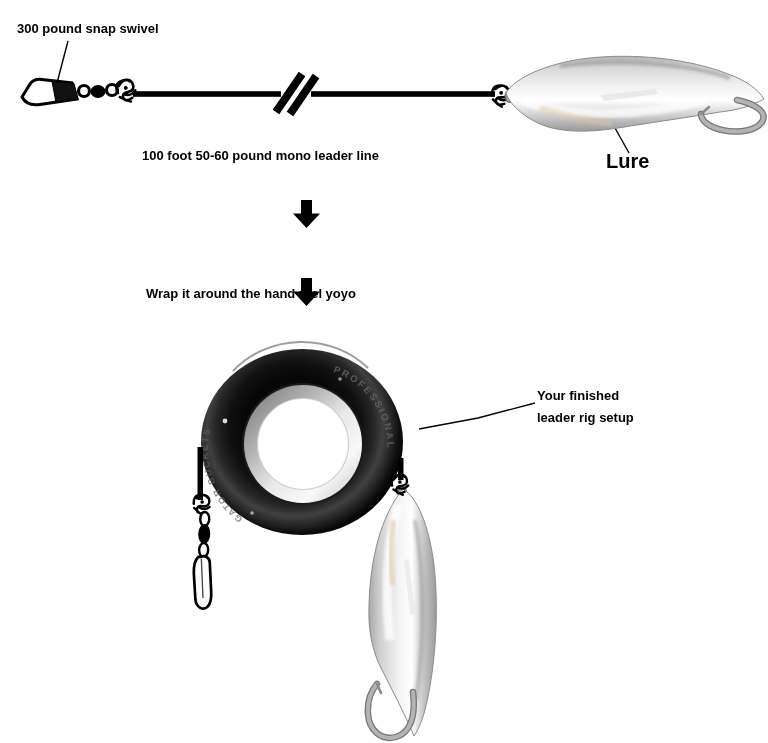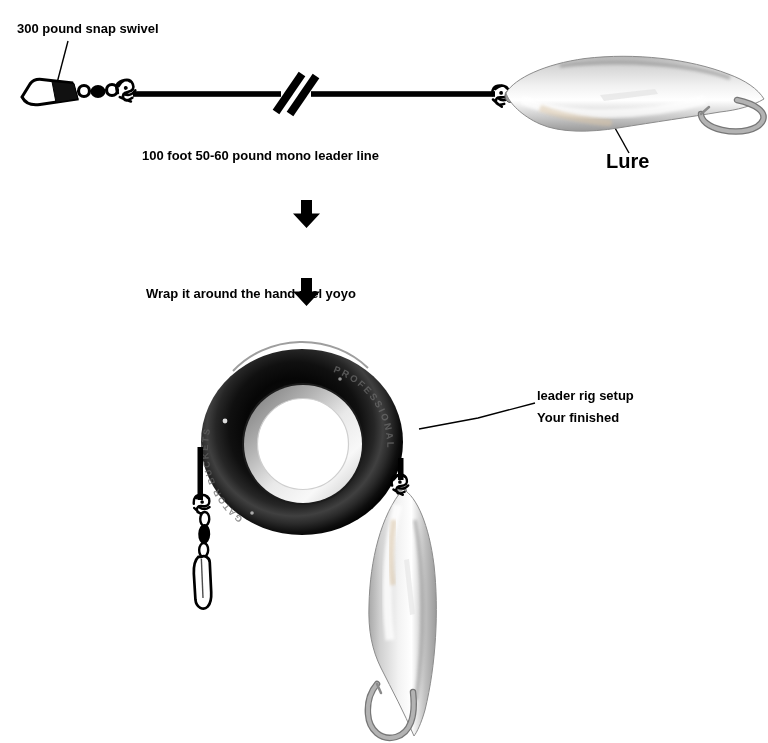--- a/index.html
+++ b/index.html
@@ -164,17 +164,17 @@
 
   <div class="label lbl-snap">300 pound snap swivel</div>
 
   <div class="label lbl-leader">100 foot 50-60 pound mono leader line</div>
 
   <div class="label lbl-lure">Lure</div>
 
   <div class="label lbl-instruction">Wrap it around the hand reel yoyo</div>
 
   <div class="label lbl-finished">
+    <span class="ln">Your finished</span>
     <span class="ln">leader rig setup</span>
-    <span class="ln">Your finished</span>
   </div>
 
 </div>
 
 </body></html>

